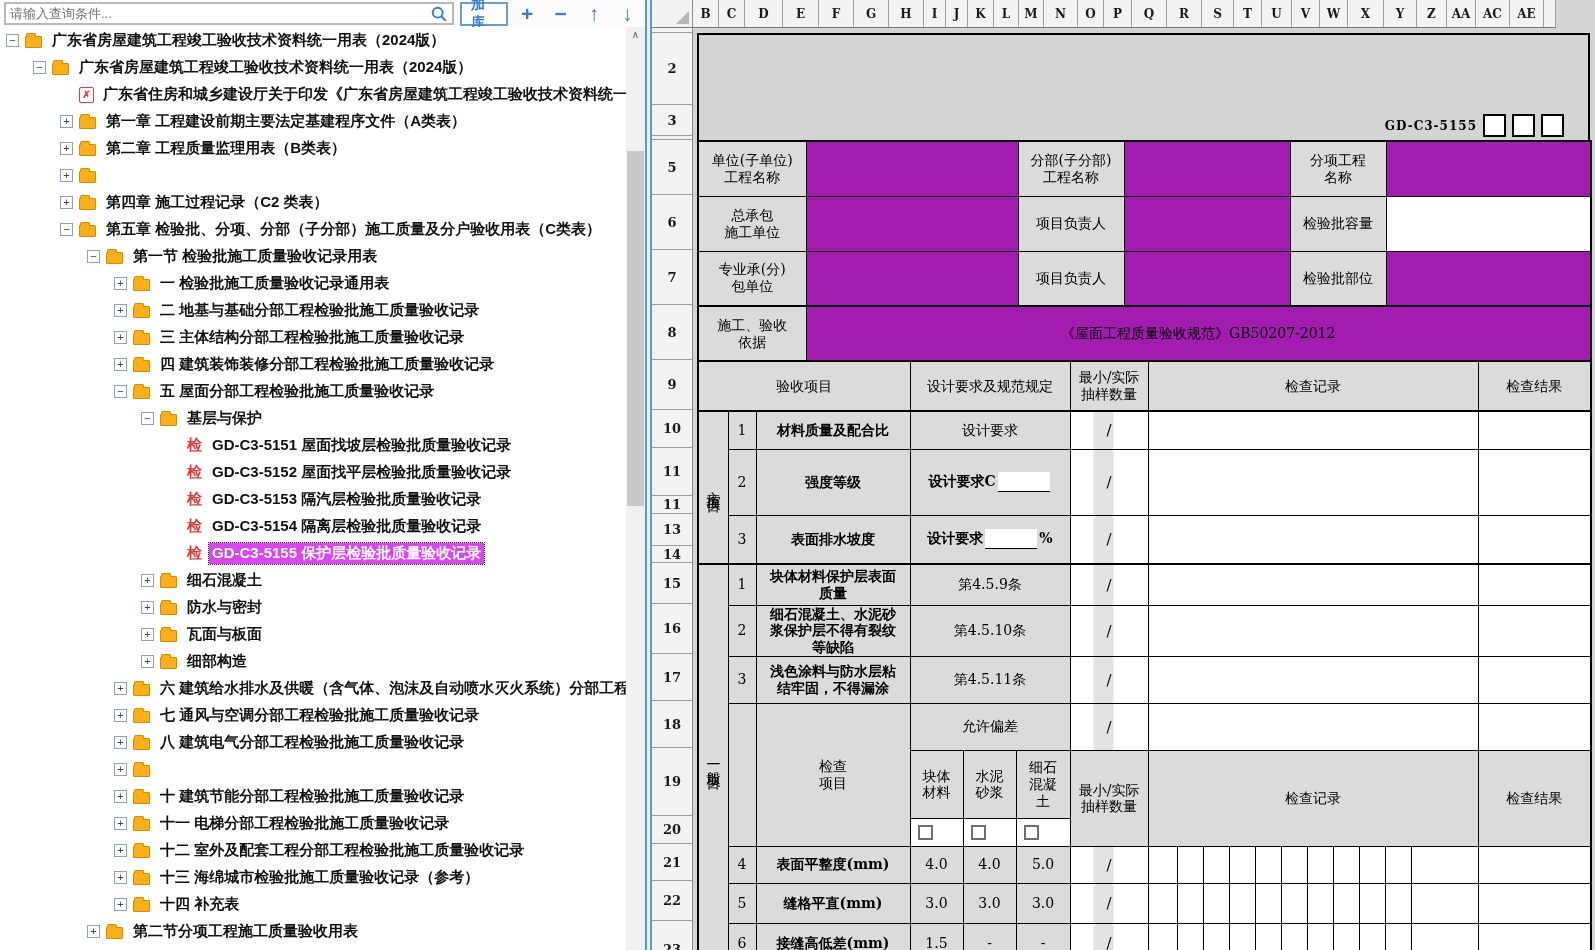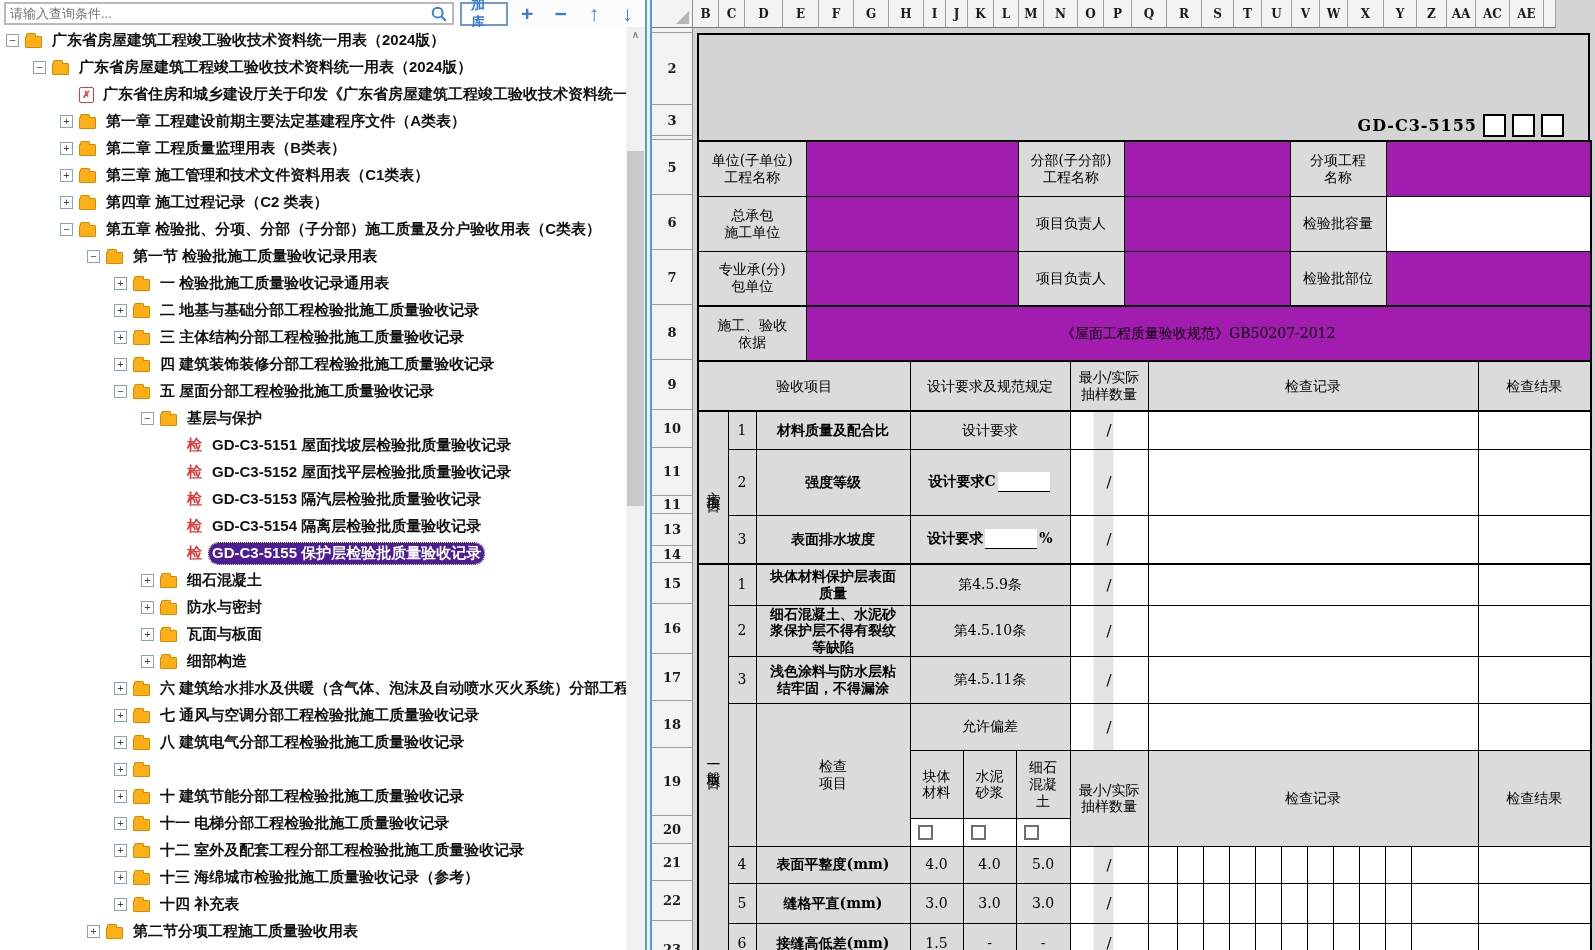--- a/index.html
+++ b/index.html
@@ -22,21 +22,21 @@
     font-size:11px; line-height:10px; text-align:center; margin-right:6px; flex:0 0 13px; font-weight:400; }
   .expspace { width:19px; flex:0 0 19px; }
   .folder { width:17px; height:12px; background:#fcaf17; border:1px solid #d98b00; border-radius:1px;
     position:relative; margin-right:7px; margin-top:3px; flex:0 0 17px; }
   .folder::before { content:""; position:absolute; top:-4px; left:0; width:8px; height:3px;
     background:#fcaf17; border:1px solid #d98b00; border-bottom:none; border-radius:2px 2px 0 0; }
   .docx { width:15px; height:16px; border:1px solid #e03c3c; background:#fff; color:#e03c3c;
     font-size:10px; line-height:14px; text-align:center; font-weight:700; margin-right:6px; flex:0 0 15px; border-radius:2px; }
   .jian { color:#e03c3c; font-size:15px; font-weight:700; margin-right:5px; flex:0 0 17px; }
   .lbl { padding:1px 3px; }
-  .lbl.sel { background:#4c1d95; color:#fff; outline:1px dotted #222;border-radius:9px; }
+  .lbl.sel { background:#d946ef; color:#fff; outline:1px dotted #222; }
   .vscroll { position:absolute; top:0; right:0; width:19px; bottom:0; background:#f1f1f1; }
   .vscroll .up { height:17px; text-align:center; font-size:10px; color:#606060; line-height:16px; background:#f1f1f1; }
   .vscroll .thumb { position:absolute; left:1px; right:1px; top:124px; height:355px; background:#c9c9c9; }
 
   
   .splitter { width:7px; background:#eef4fb; border-left:2px solid #5b9bd5; border-right:2px solid #5b9bd5; }
 
   
   .right-panel { position:relative; width:943px; height:950px; background:#d4d4d4; overflow:hidden;
     font-family:"DejaVu Serif", serif; }
@@ -49,21 +49,21 @@
     justify-content:center; font-size:12px; font-weight:700; color:#1a1a1a; }
   .rowheaders { position:absolute; left:0; top:28px; width:41px; bottom:0; background:#f3f3f3;
     border-right:1px solid #8f8f8f; }
   .rh { border-bottom:1px solid #9e9e9e; display:flex; align-items:center; justify-content:center;
     font-size:13px; font-weight:700; color:#1a1a1a; background:#f3f3f3; }
   .sheet { position:absolute; left:42px; top:28px; right:0; bottom:0; background:#d4d4d4; overflow:hidden; }
   .printarea { position:absolute; left:3px; top:5px; width:893px; height:107px;
     border:2px solid #000; border-bottom:none; }
   .sheet-title { text-align:center; padding-top:16px; font-size:23px; font-weight:700; color:#000; letter-spacing:2px; }
   .code-row { position:absolute; right:24px; bottom:3px; display:flex; align-items:center; gap:6px; }
-  .code-text { font-size:16px; font-weight:700; letter-spacing:1px;margin-left:24px; }
+  .code-text { font-size:12px; font-weight:700; letter-spacing:1px;margin-left:24px; }
   .codebox { width:23px; height:23px; background:#fff; border:2px solid #000; }
 
   table.ft { position:absolute; left:3px; border-collapse:collapse; table-layout:fixed;
     border:2px solid #000; font-size:14px; color:#000; }
   table.ft td { border:1px solid #000; text-align:center; vertical-align:middle;
     padding:0 3px; line-height:1.2; white-space:pre-line; overflow:hidden; }
   td.g { background:#dbdbdb; }
   td.o { background:#a21caf; }
   td.w { background:#fff; }
   td.tal { text-align:left;font-weight:bold; }
@@ -120,21 +120,20 @@
             <span class="lbl">第一章 工程建设前期主要法定基建程序文件（A类表）</span>
           </div>
           <div class="trow" style="padding-left: 60px;">
             <span class="exp">+</span>
             <span class="folder"></span>
             <span class="lbl">第二章 工程质量监理用表（B类表）</span>
           </div>
           <div class="trow" style="padding-left: 60px;">
             <span class="exp">+</span>
             <span class="folder"></span>
-            <span class="lbl">第三章 施工管理和技术文件资料用表（C1类表）</span>
           </div>
           <div class="trow" style="padding-left: 60px;">
             <span class="exp">+</span>
             <span class="folder"></span>
             <span class="lbl">第四章 施工过程记录（C2 类表）</span>
           </div>
           <div class="trow" style="padding-left: 60px;">
             <span class="exp">−</span>
             <span class="folder"></span>
             <span class="lbl">第五章 检验批、分项、分部（子分部）施工质量及分户验收用表（C类表）</span>

